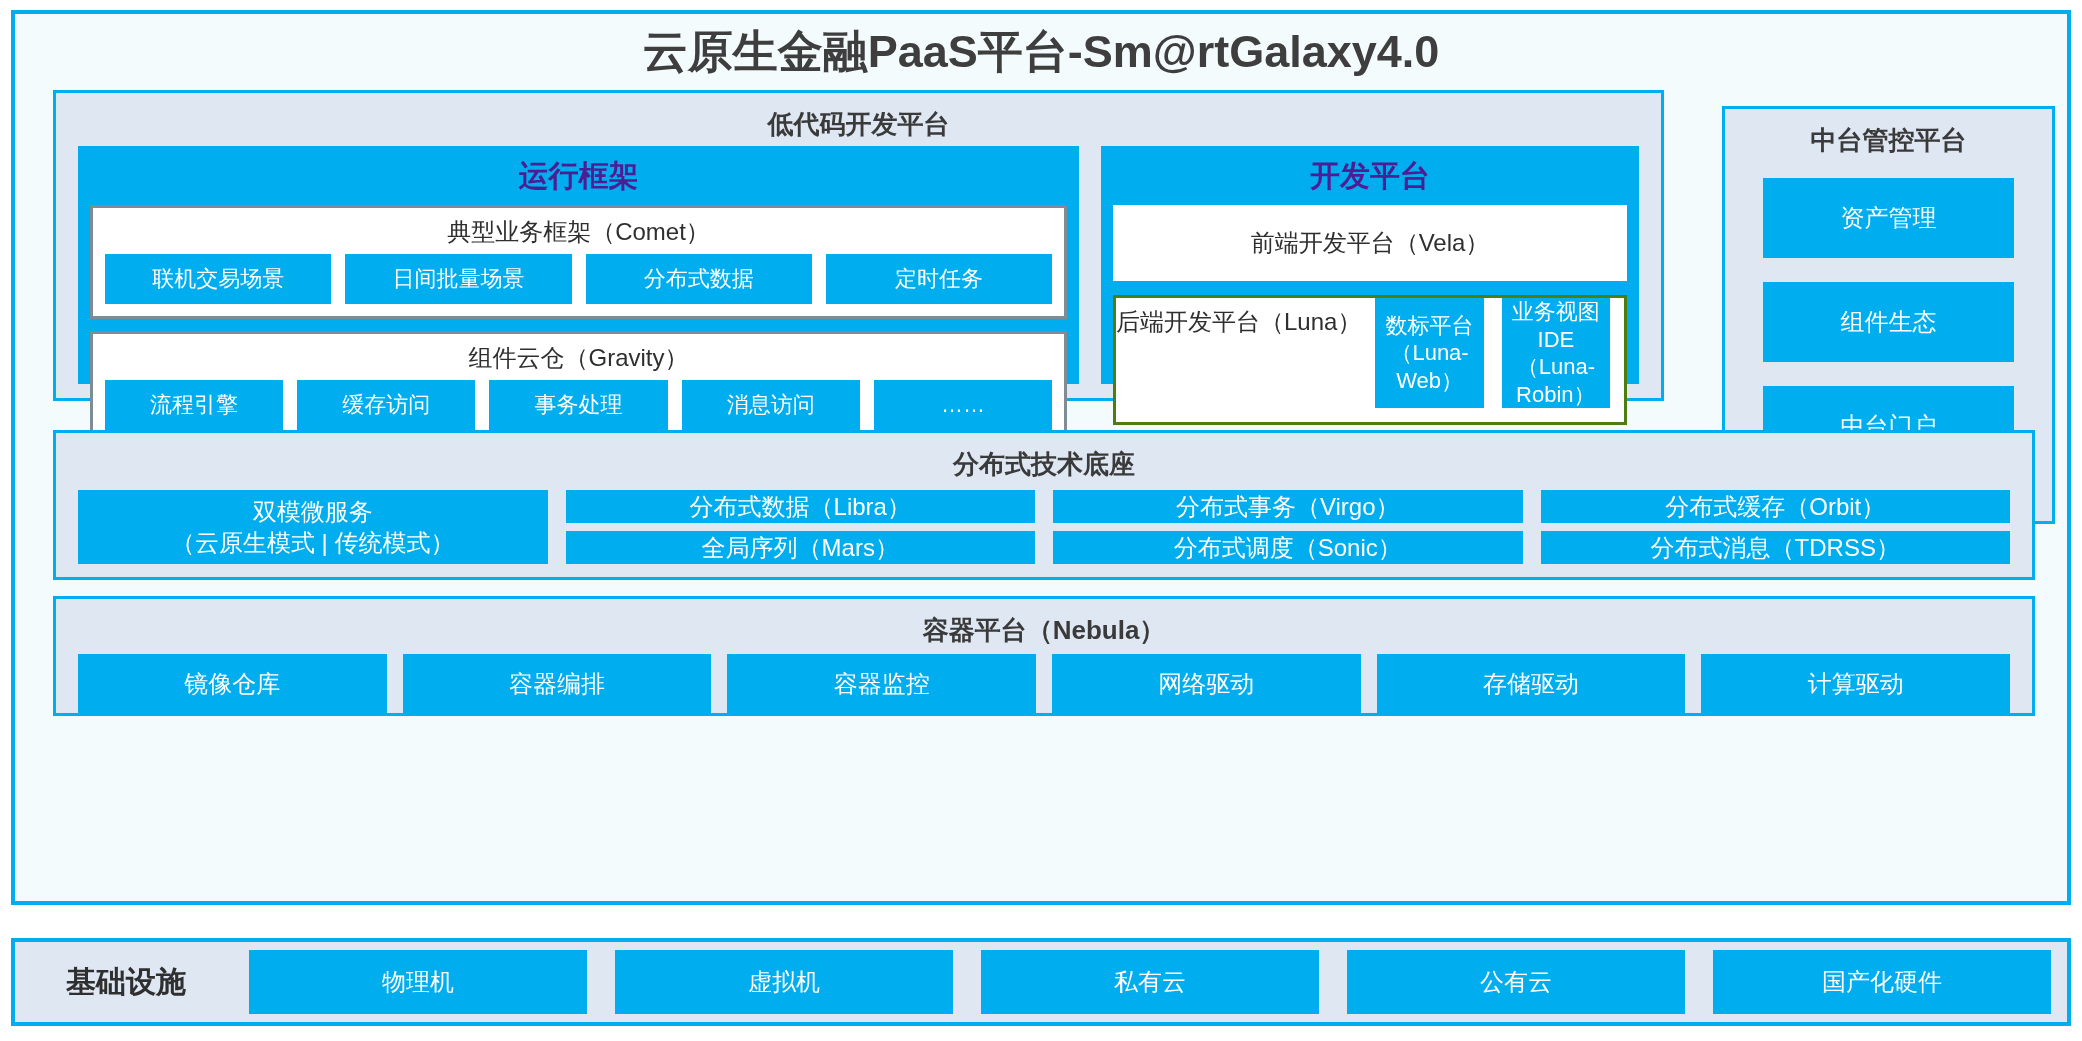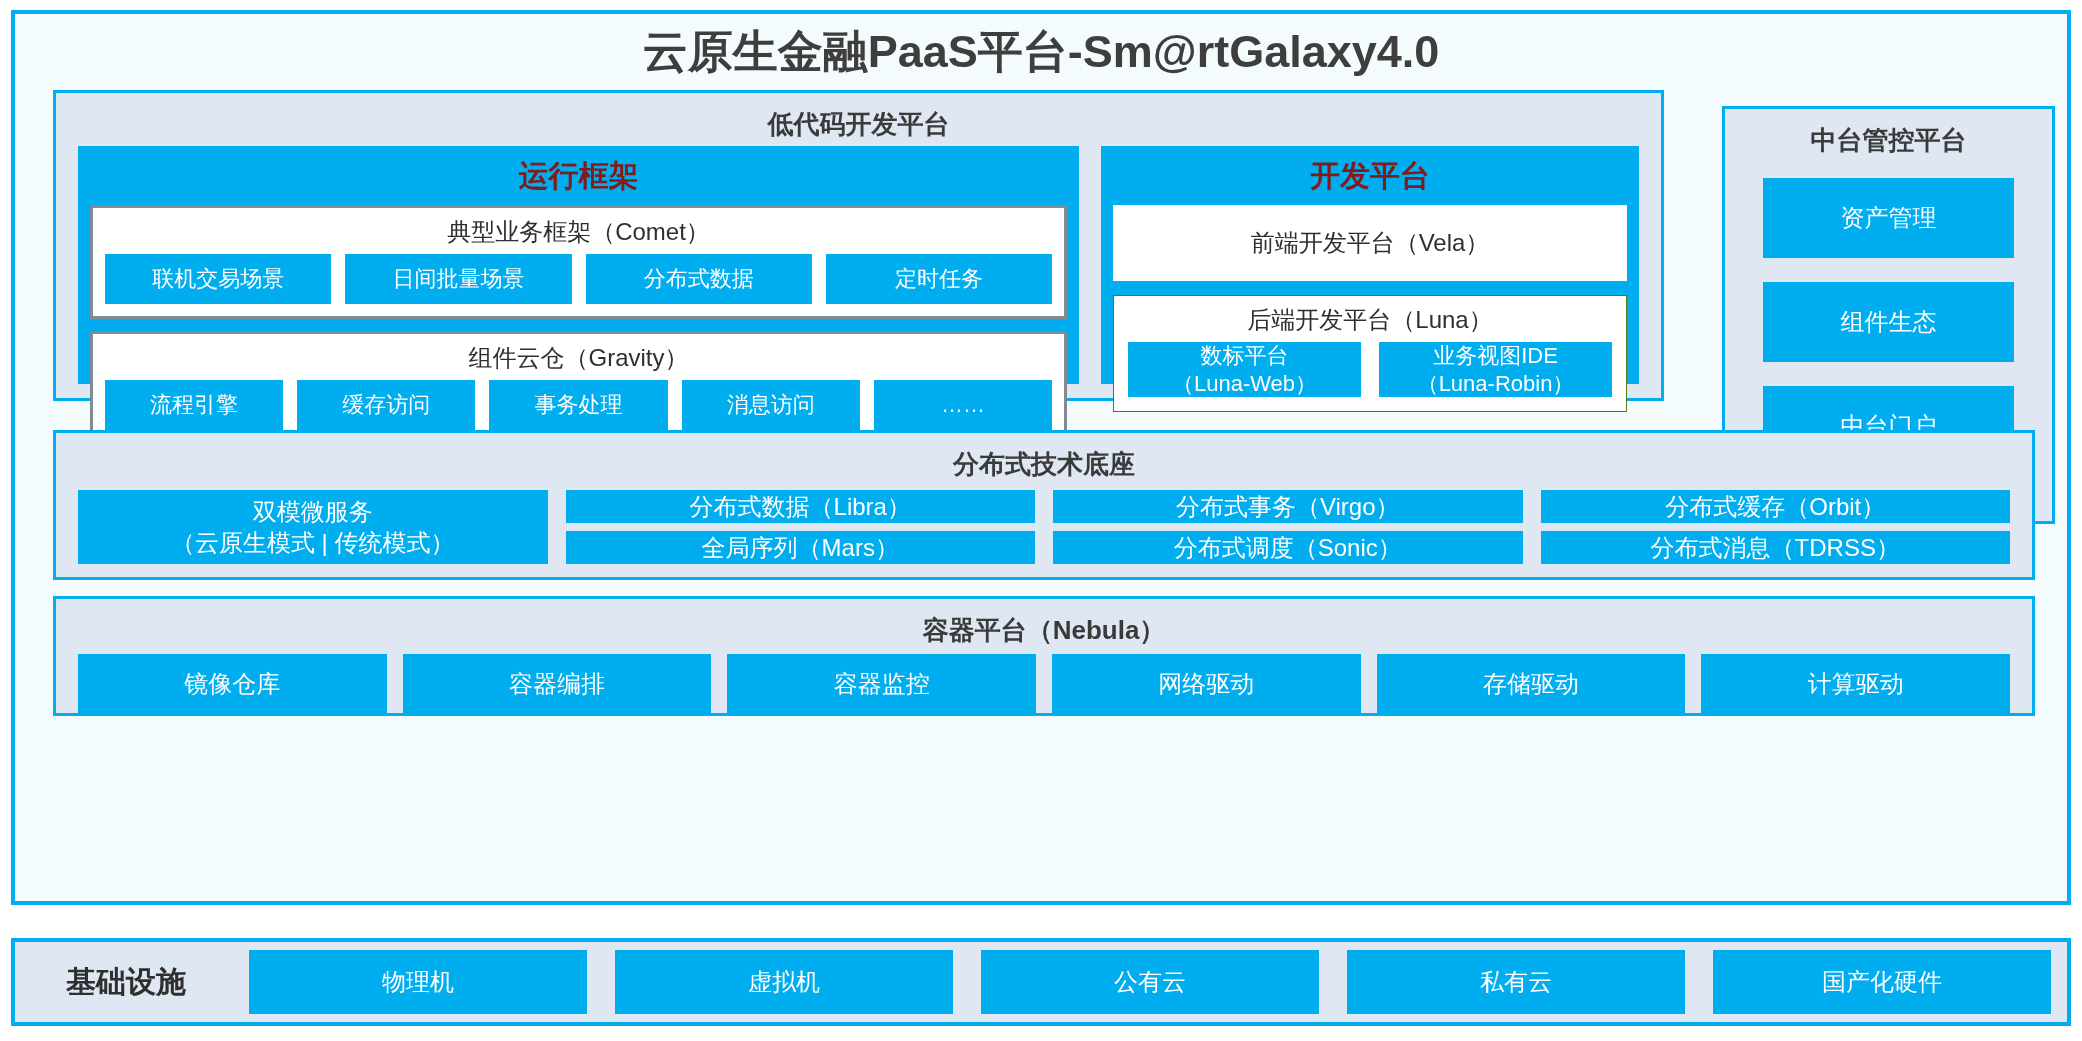--- a/index.html
+++ b/index.html
@@ -88,21 +88,21 @@
   }
 
   .blue-card {
     background: #00ADEE;
     box-sizing: border-box;
     display: flex;
     flex-direction: column;
   }
   .blue-card-title {
     text-align: center;
-    color: #7f1d1d;
+    color: #4c1d95;
     font-size: 30px;
     font-weight: bold;
     padding: 10px 0 8px 0;
   }
 
   .white-box {
     background: #ffffff;
     border: 3px solid #7F8C93;
     box-sizing: border-box;
     margin: 0 12px 12px 12px;
@@ -143,26 +143,26 @@
   .vela-box {
     background: #ffffff;
     margin: 0 12px 14px 12px;
     text-align: center;
     font-size: 24px;
     color: #2F2F2F;
     padding: 22px 0;
   }
   .luna-box {
     background: #ffffff;
-    border: 1px solid #4d7c0f;
+    border: 3px solid #4d7c0f;
     box-sizing: border-box;
     margin: 0 12px 12px 12px;
     flex: 1;
     display: flex;
-    flex-direction: column;
+    flex-direction: row;
   }
   .luna-chip-row {
     display: flex;
     gap: 18px;
     padding: 0 14px 14px 14px;
     flex: 1;
   }
   .luna-chip {
     background: #00ADEE;
     color: #ffffff;
@@ -399,18 +399,18 @@
         <div class="container-cell">计算驱动</div>
       </div>
     </div>
 
   </div>
 
   <div class="infra-frame">
     <div class="infra-label">基础设施</div>
     <div class="infra-cell">物理机</div>
     <div class="infra-cell">虚拟机</div>
+    <div class="infra-cell">私有云</div>
     <div class="infra-cell">公有云</div>
-    <div class="infra-cell">私有云</div>
     <div class="infra-cell">国产化硬件</div>
   </div>
 
 </div>
 
 </body></html>

